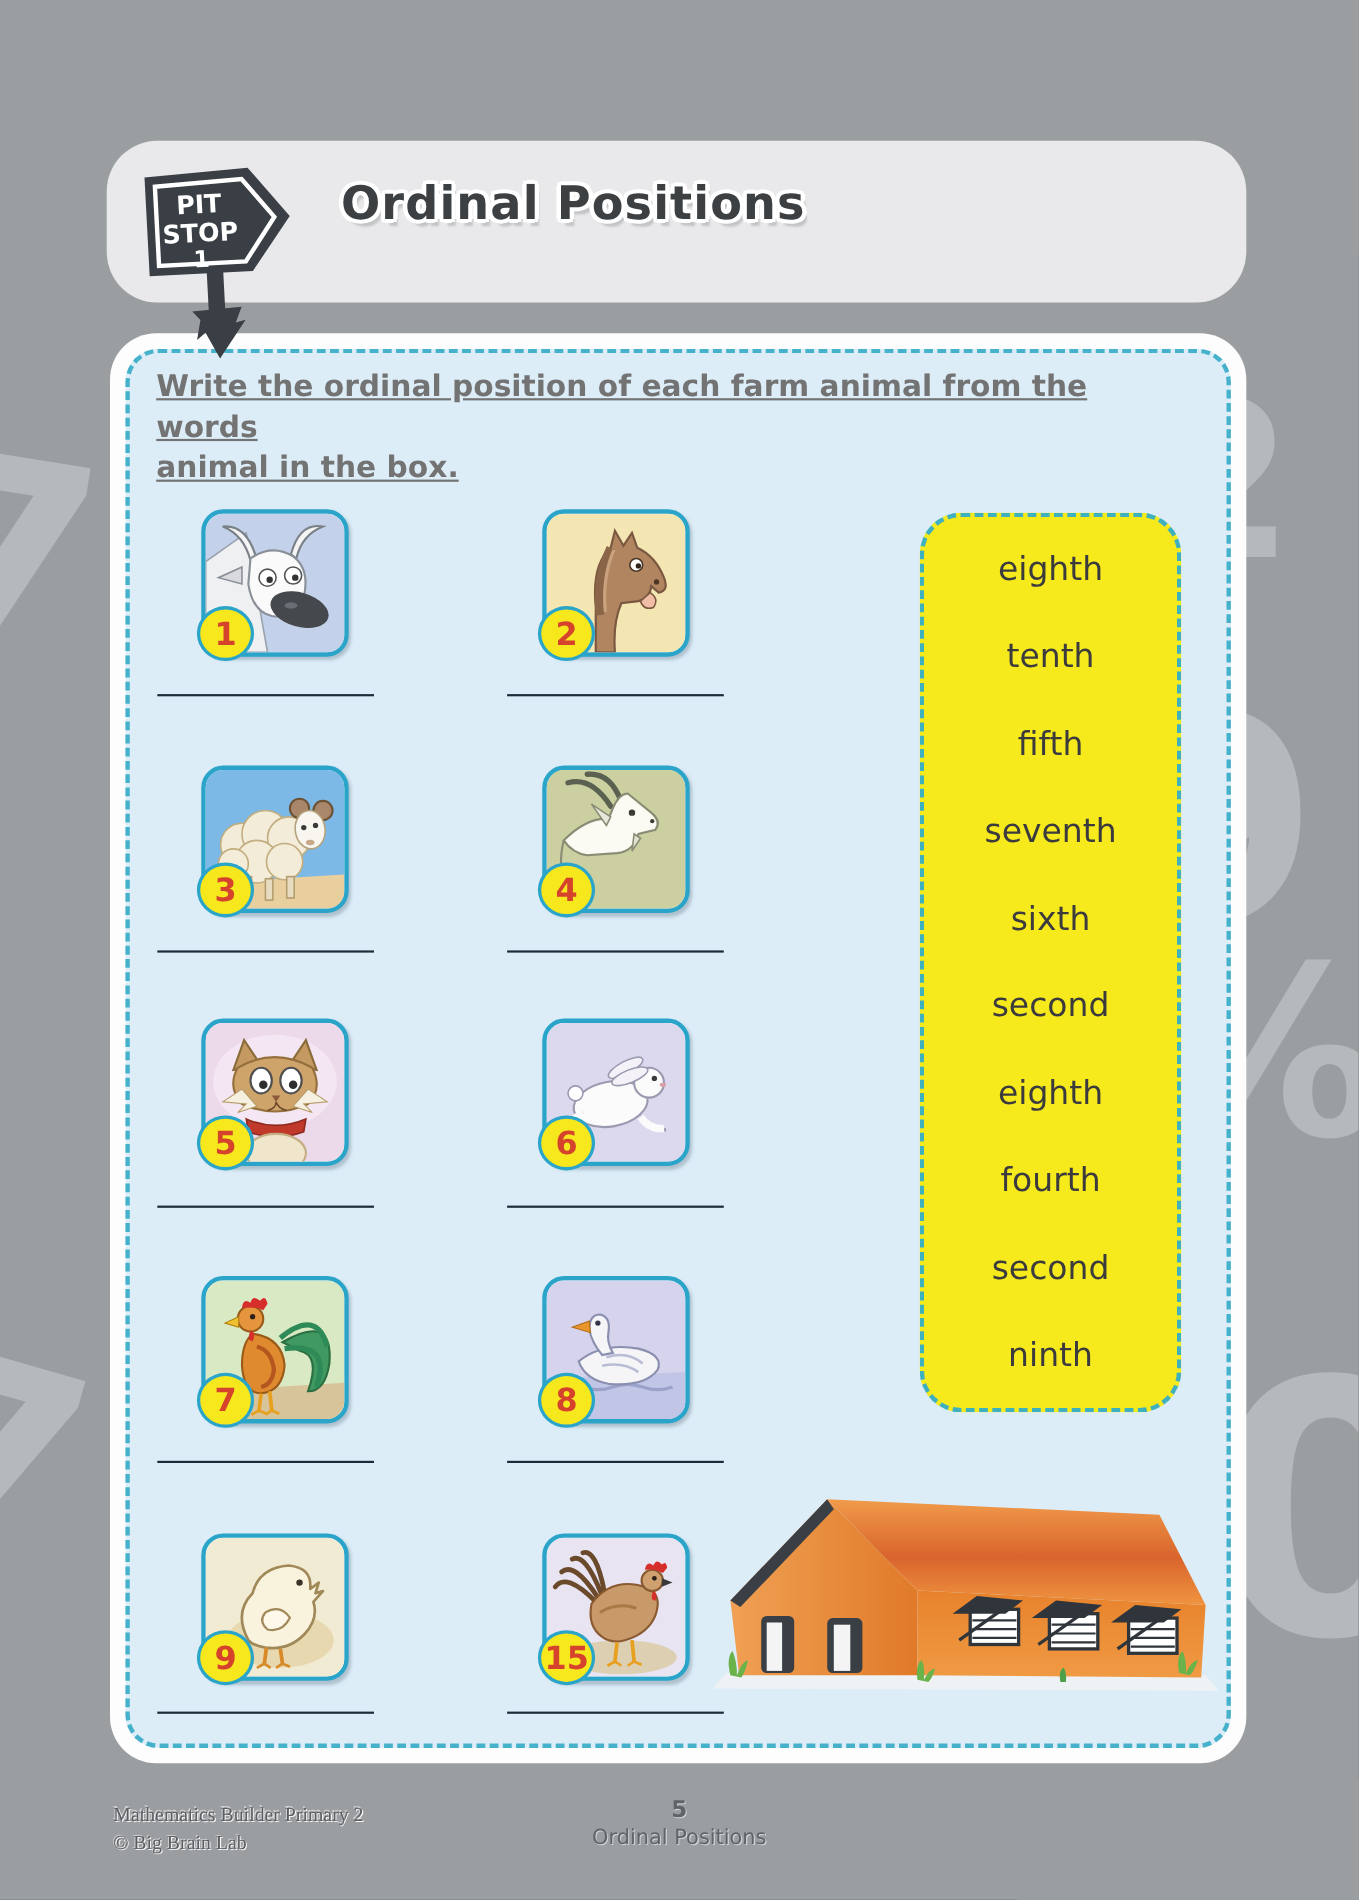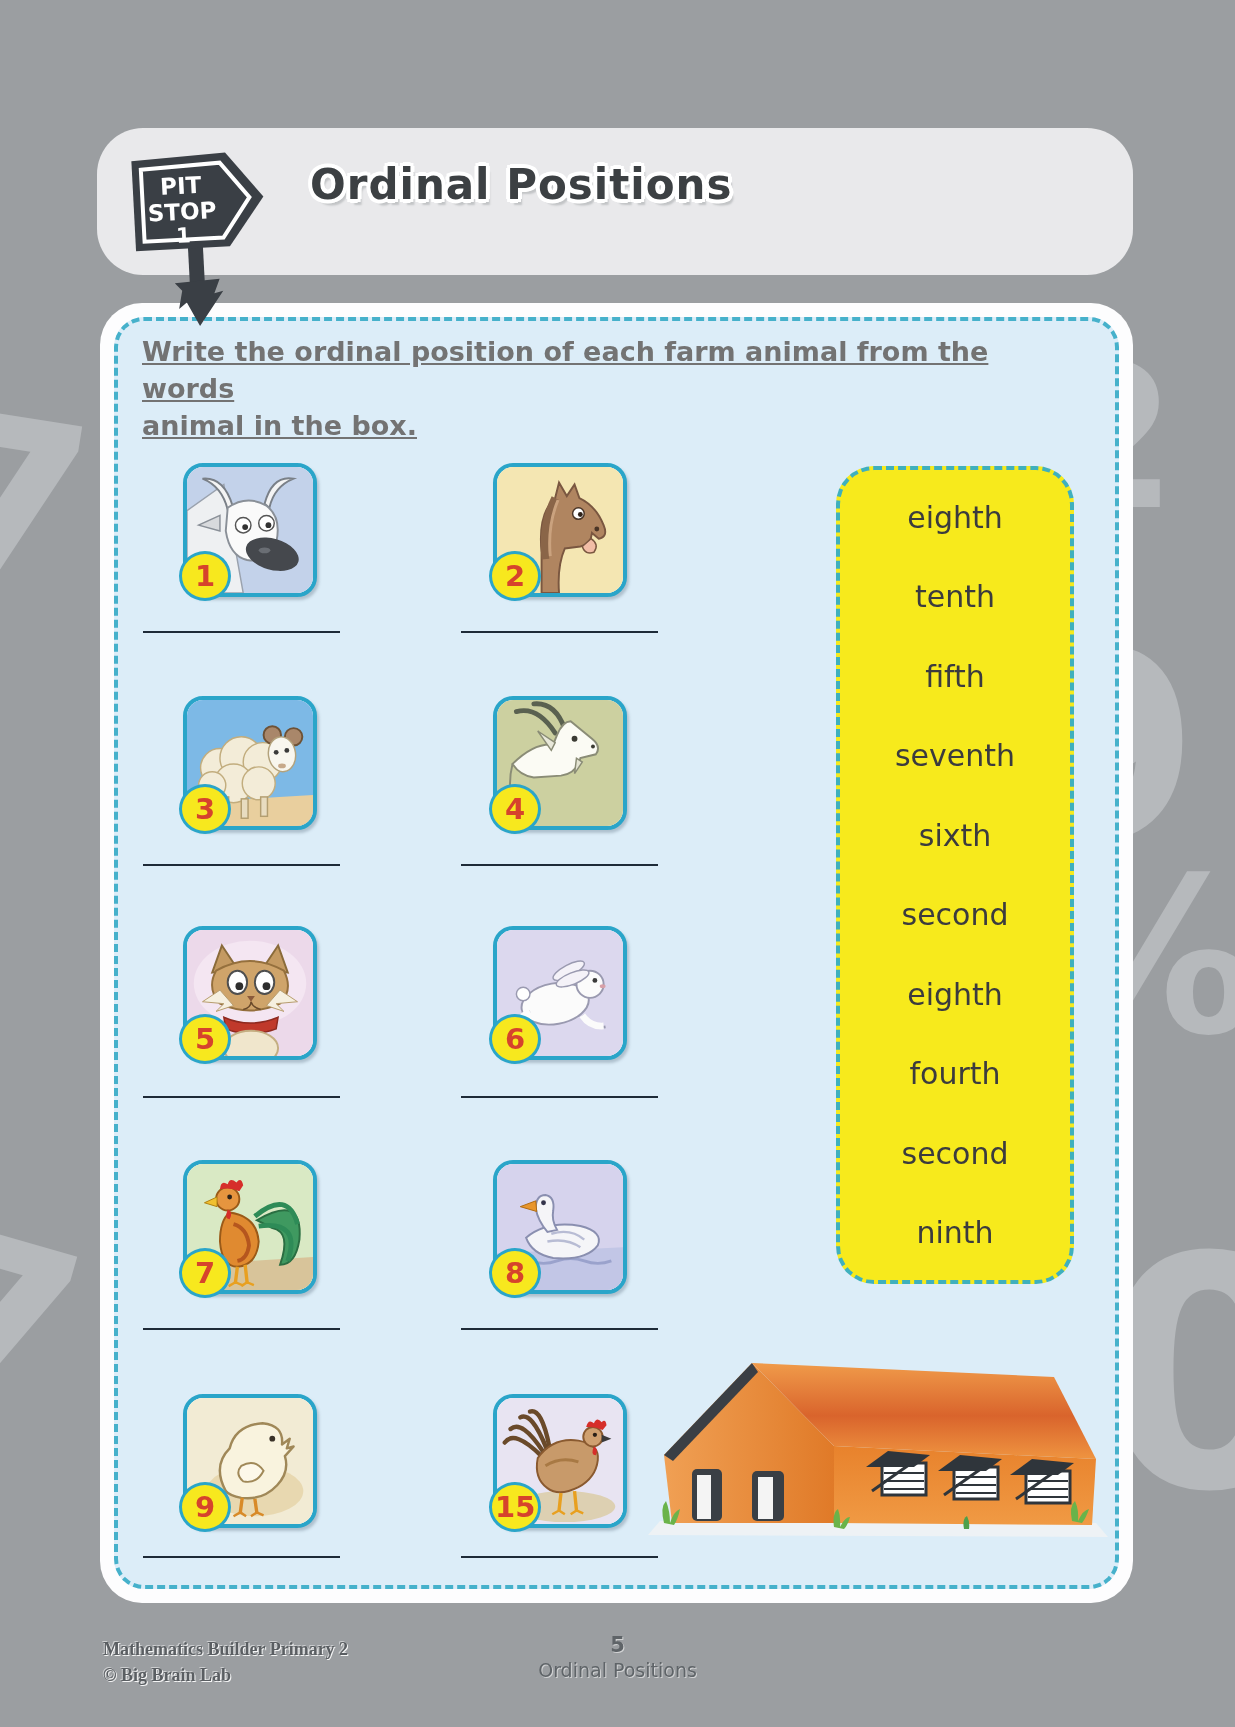--- a/index.html
+++ b/index.html
@@ -53,21 +53,21 @@
            background:#f7ea1c;border:4px dashed #3fb0bd;border-radius:38px;
            display:flex;flex-direction:column;justify-content:space-between;
            padding:30px 0;box-sizing:border-box;}
   .word{text-align:center;font-size:30px;color:#3b3b3e;}
 
   
   .barn{position:absolute;left:516px;top:1030px;}
 
   
   .foot-left{position:absolute;left:103px;top:1636px;font-family:"Liberation Serif",serif;
-             font-size:18px;font-weight:bold;color:#5a5e62;line-height:26px;
+             font-size:18px;font-weight:normal;color:#5a5e62;line-height:26px;
              text-shadow:1px 1px 0 rgba(255,255,255,.9),-1px -1px 0 rgba(255,255,255,.5);}
   .foot-center{position:absolute;left:0;right:0;top:1633px;text-align:center;color:#5f6468;
                text-shadow:1px 1px 0 rgba(255,255,255,.55);}
   .foot-page{font-size:21px;font-weight:bold;}
   .foot-label{font-size:19px;margin-top:2px;}
 </style>
 </head>
 <body>
 
 <div class="page">

